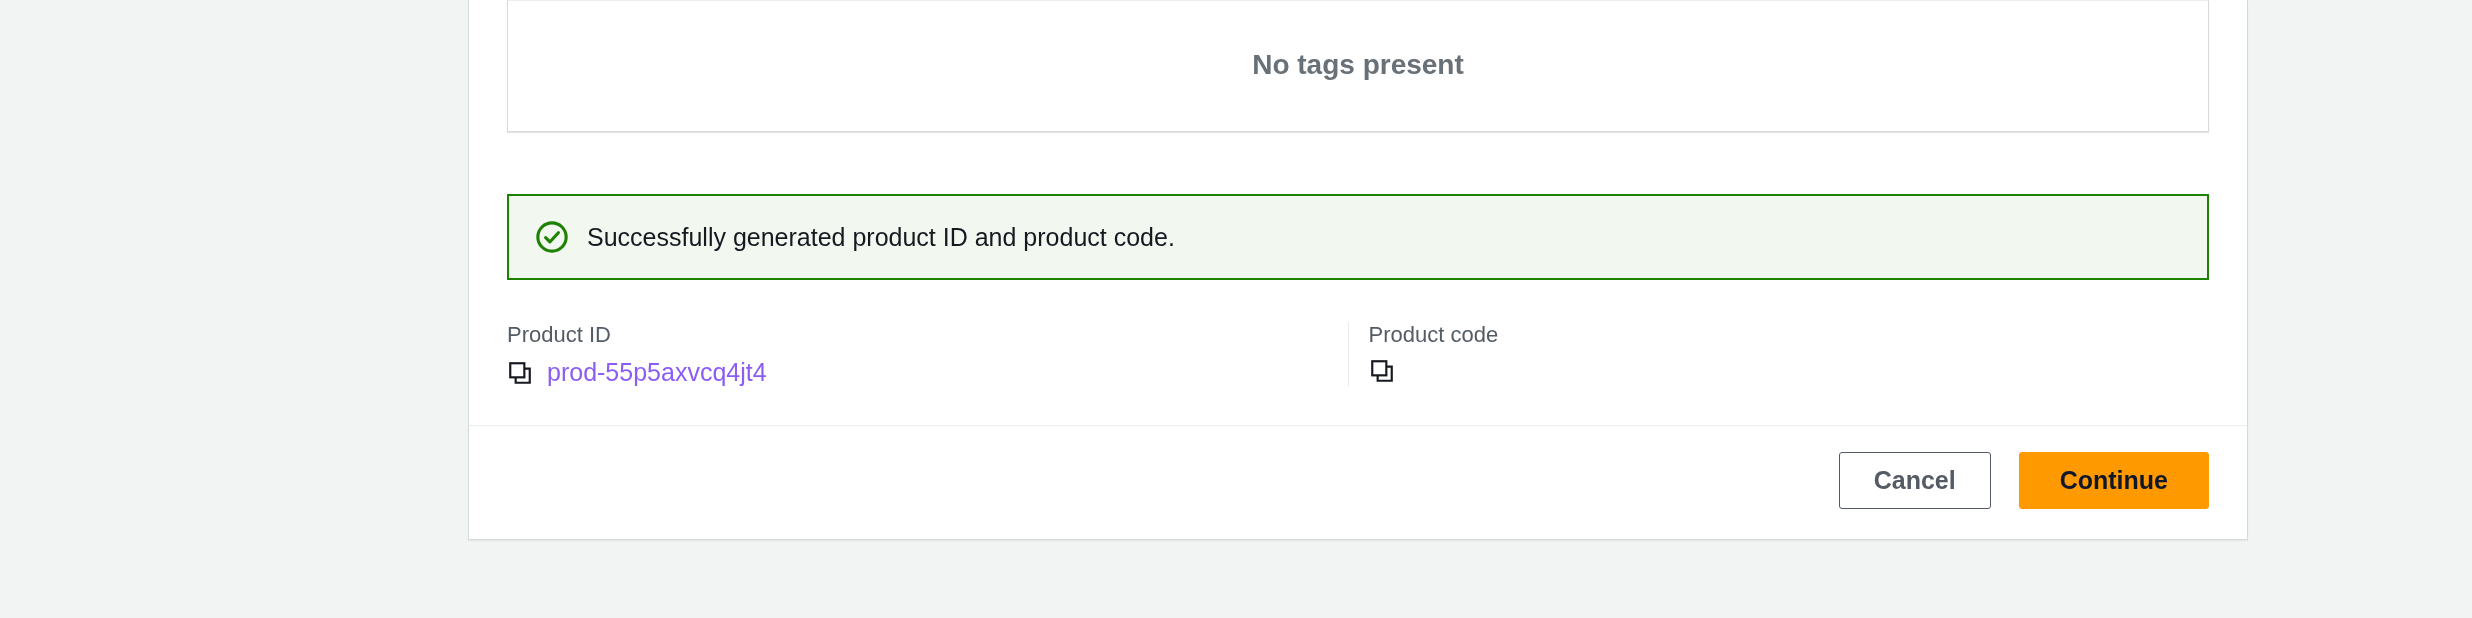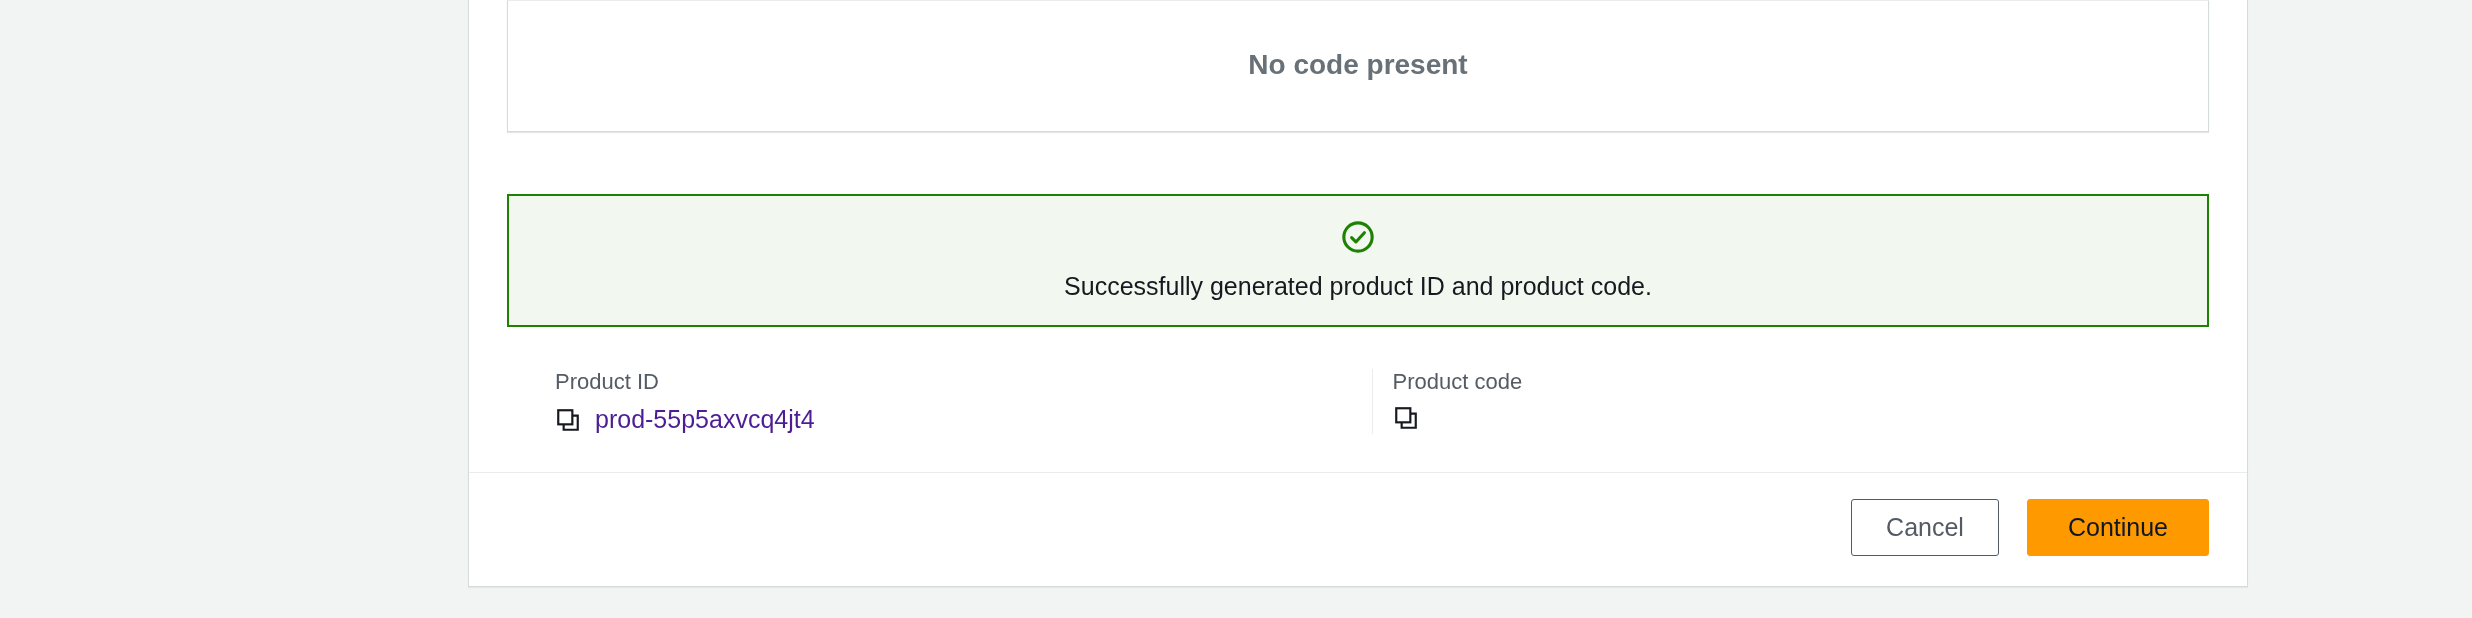--- a/index.html
+++ b/index.html
@@ -41,36 +41,34 @@
       padding: 48px 0 50px 0;
     }
     .alert-success {
       margin-top: 62px;
       border: 2px solid #1d8102;
       background: #f2f8f0;
       padding: 24px 26px;
       display: flex;
       align-items: center;
       gap: 18px;
-      flex-direction: column;
     }
     .alert-icon {
       width: 34px;
       height: 34px;
       flex-shrink: 0;
     }
     .alert-text {
       font-size: 25px;
       color: #16191f;
     }
     .details-row {
       margin-top: 42px;
       display: flex;
       padding-bottom: 38px;
-      margin-left: 48px;
     }
     .details-col {
       flex: 1;
       padding-right: 40px;
     }
     .details-col.second {
       border-left: 1px solid #eaeded;
       padding-left: 20px;
     }
     .detail-label {
@@ -84,32 +82,32 @@
       gap: 14px;
     }
     .copy-icon {
       width: 26px;
       height: 26px;
       cursor: pointer;
       flex-shrink: 0;
     }
     .detail-value {
       font-size: 25px;
-      color: #4c1d95;
+      color: #8b5cf6;
     }
     .footer-actions {
       border-top: 1px solid #eaeded;
       padding: 26px 38px 30px 38px;
       display: flex;
       justify-content: flex-end;
       gap: 28px;
     }
     .btn {
       font-size: 25px;
-      font-weight: 400;
+      font-weight: 700;
       padding: 13px 34px;
       border-radius: 3px;
       cursor: pointer;
       font-family: inherit;
     }
     .btn-cancel {
       background: #ffffff;
       color: #545b64;
       border: 1.5px solid #545b64;
     }
@@ -120,21 +118,21 @@
       padding: 13px 40px;
     }
   </style>
 </head>
 <body>
 
 <div class="main-panel">
   <div class="inner-content">
 
     <div class="tags-panel">
-      <div class="tags-empty">No code present</div>
+      <div class="tags-empty">No tags present</div>
     </div>
 
     <div class="alert-success">
       <span class="alert-icon">
         <svg viewBox="0 0 24 24" fill="none" stroke="#1d8102" stroke-width="2.2">
           <circle cx="12" cy="12" r="10"></circle>
           <path d="M7.5 12.5 L10.5 15.5 L16.5 9" stroke-linecap="round" stroke-linejoin="round"></path>
         </svg>
       </span>
       <span class="alert-text">Successfully generated product ID and product code.</span>

